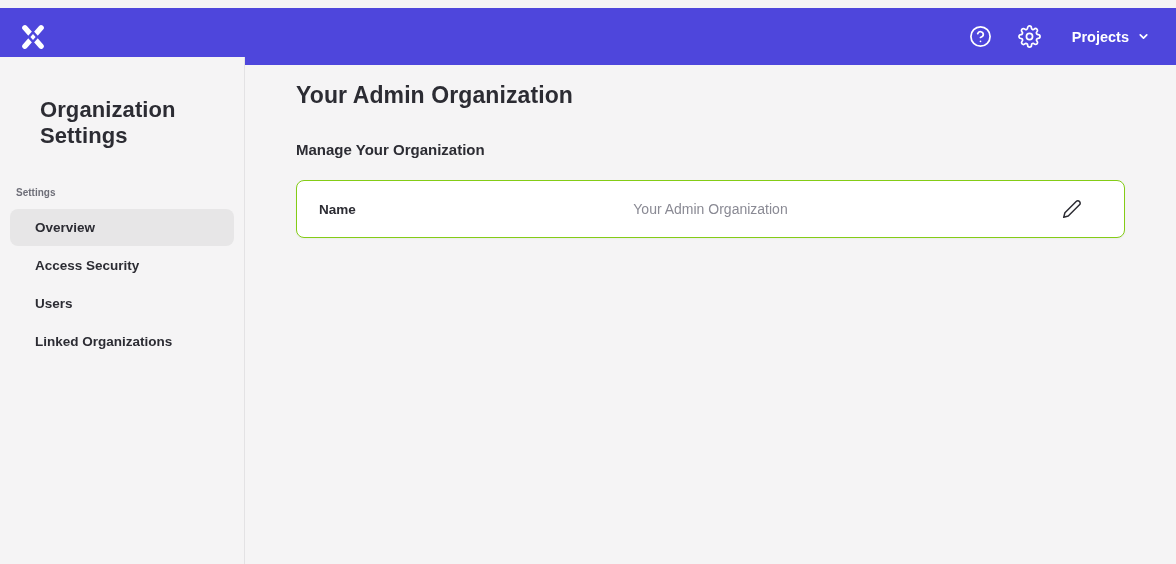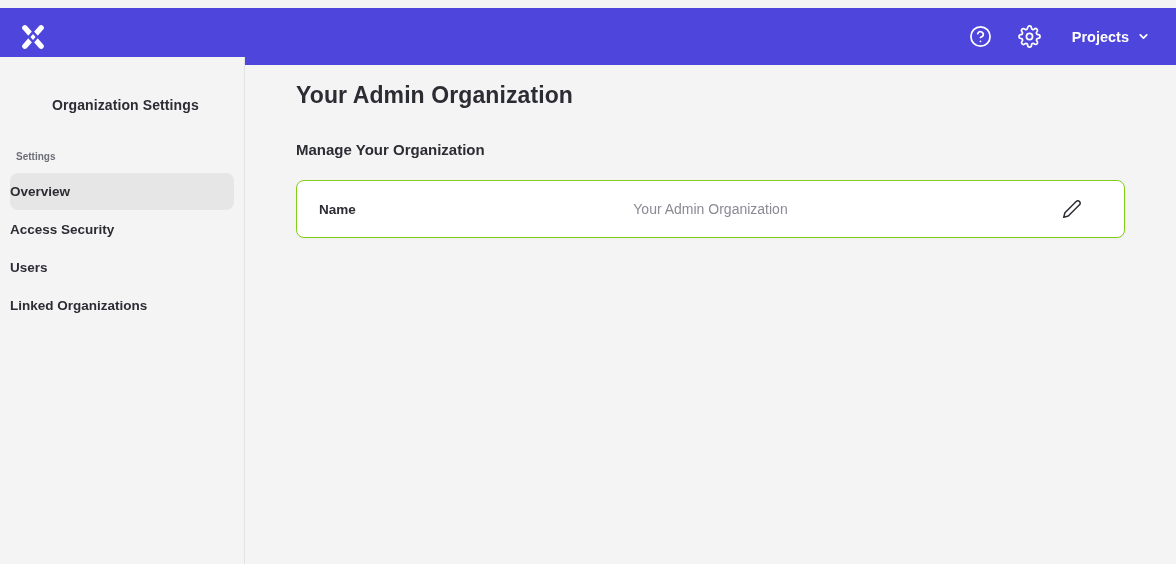--- a/index.html
+++ b/index.html
@@ -32,32 +32,33 @@
   }
   .projects-btn svg { margin-left: 8px; }
 
   
   .sidebar {
     position: absolute; top: 57px; left: 0; bottom: 0; width: 245px;
     background: #F5F4F5;
     border-right: 1px solid #E3E2E4;
   }
   .sb-title {
-    padding: 40px 0 0 52px;
-    font-size: 14px; font-weight: 700; color: #2C2C33;
+    padding: 40px 0 0 40px;
+    font-size: 22px; font-weight: 700; color: #2C2C33;
     letter-spacing: 0.1px;
   }
   .sb-section-label {
     margin: 38px 0 11px 16px;
     font-size: 10px; font-weight: 600; color: #6E6E78;
   }
   .sb-nav { margin: 0 10px; }
   .sb-item {
     height: 37px; margin-bottom: 1px;
     display: flex; align-items: center;
+    padding-left: 25px;
     border-radius: 8px;
     font-size: 13.5px; font-weight: 600; color: #2C2C33;
     cursor: pointer;
   }
   .sb-item.selected { background: #E7E6E7; }
 
   
   .main {
     position: absolute; top: 57px; left: 245px; right: 0; bottom: 0;
     padding: 25px 51px 12px 51px;

